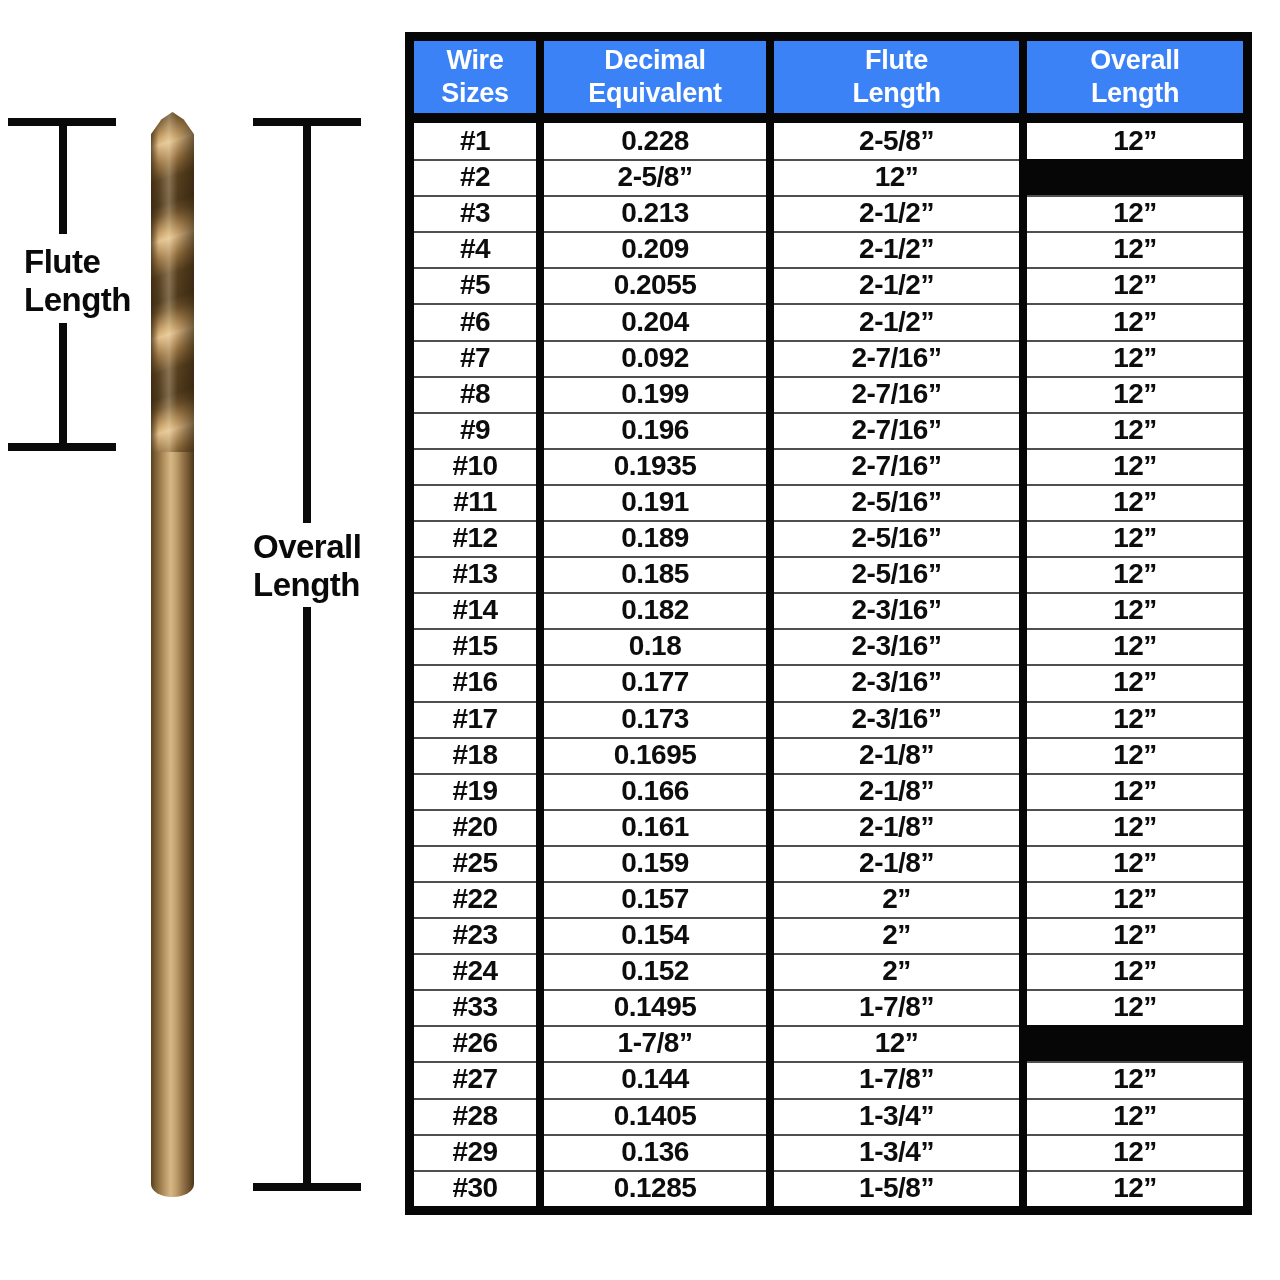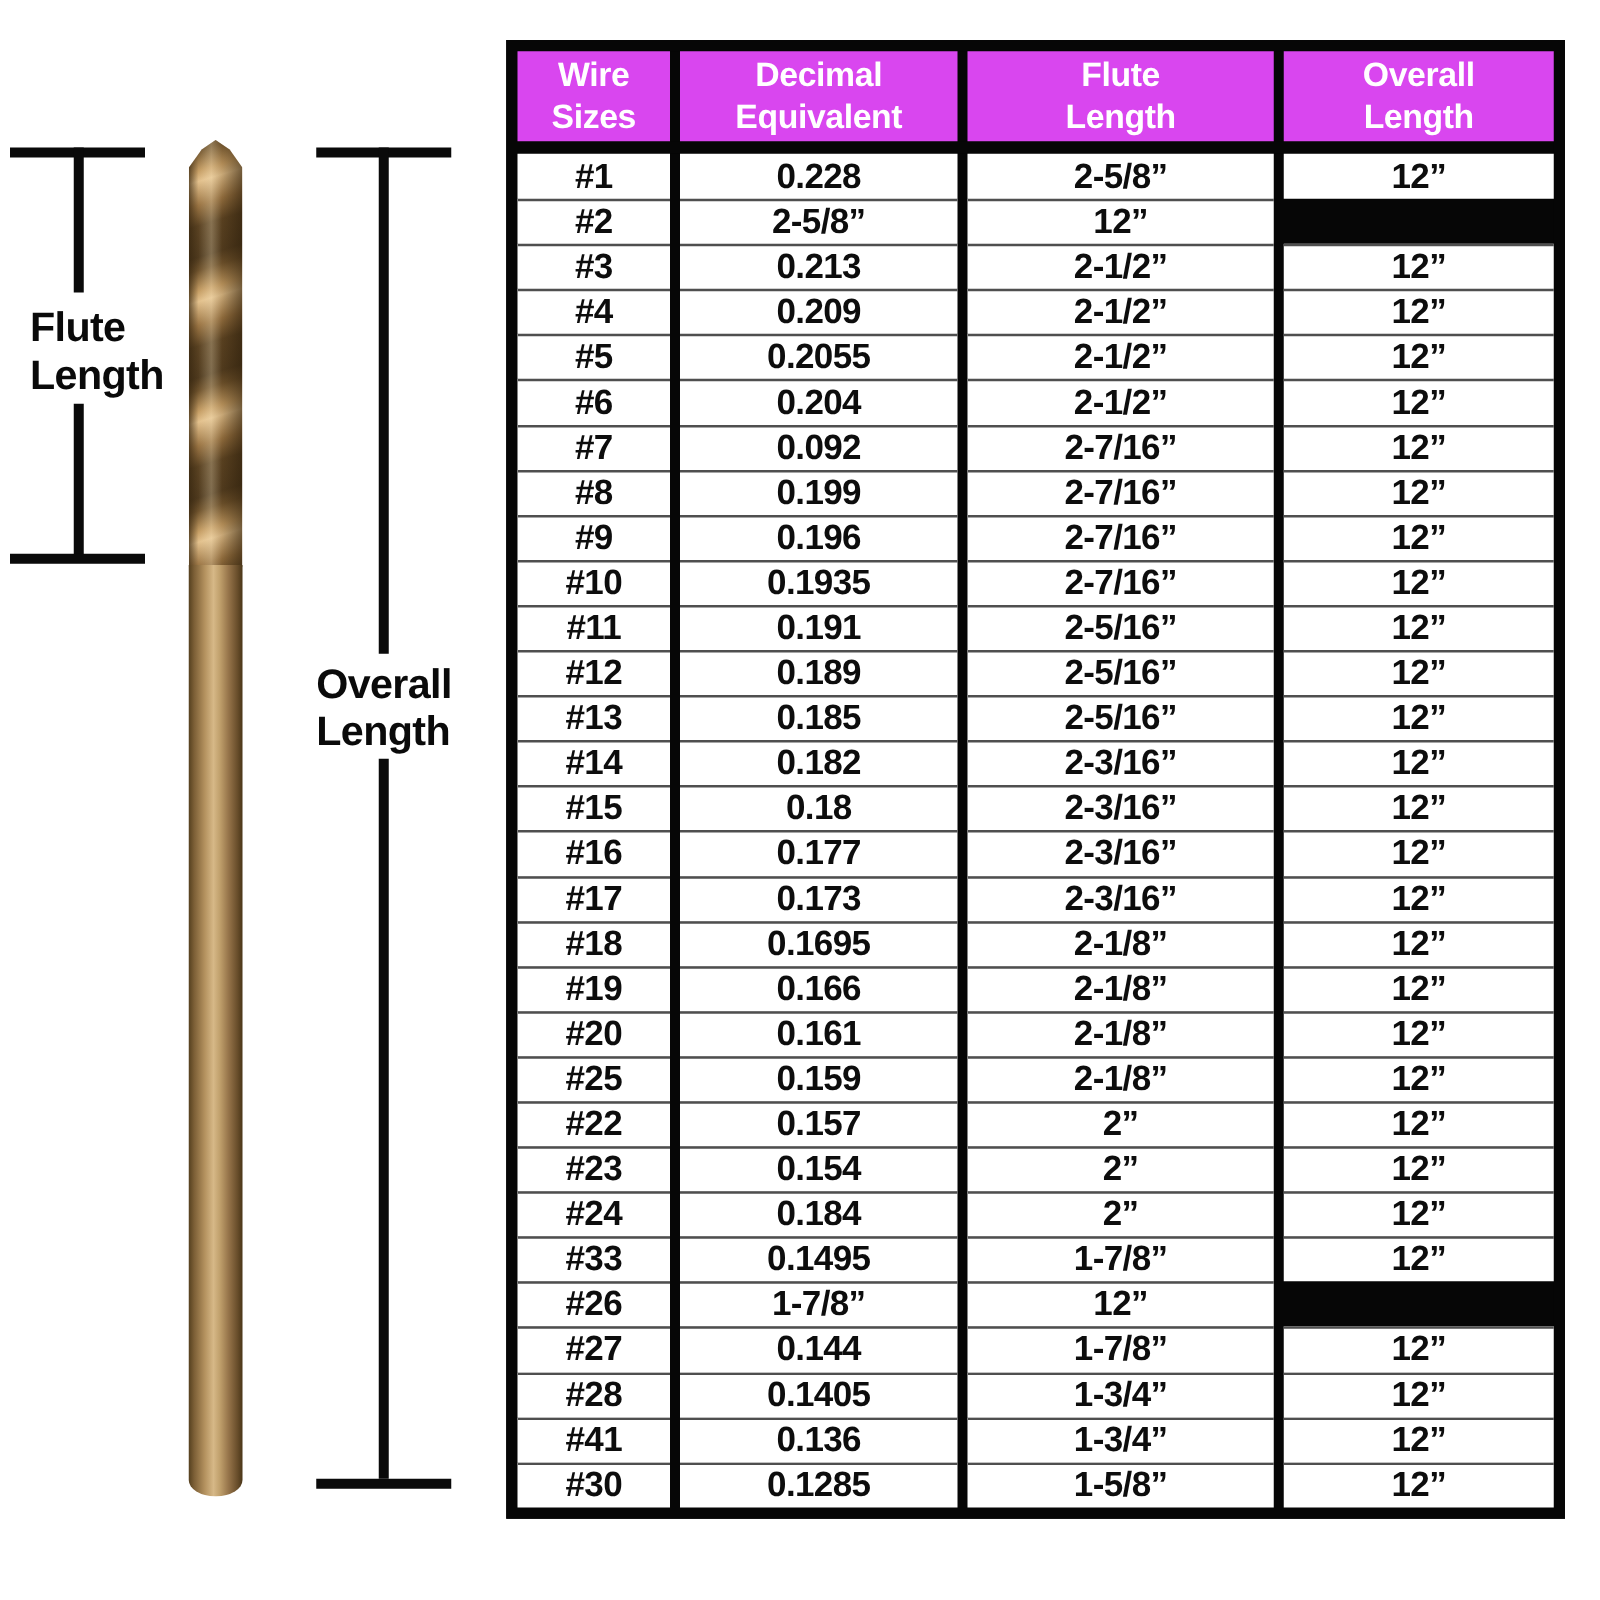--- a/index.html
+++ b/index.html
@@ -34,21 +34,21 @@
   .table{
     position:absolute;left:405px;top:32px;width:847px;height:1183px;
     box-sizing:border-box;border:9px solid #060606;background:#060606;
     display:flex;flex-direction:column;
   }
   .thead{
     height:72px;flex:0 0 72px;display:grid;grid-template-columns:122px 222px 245px 216px;
     column-gap:8px;background:#060606;border-bottom:10px solid #060606;
   }
   .th{
-    background:#d946ef;color:#ffffff;display:flex;flex-direction:column;
+    background:#3b82f6;color:#ffffff;display:flex;flex-direction:column;
     align-items:center;justify-content:center;font-weight:800;font-size:27px;line-height:33px;
     letter-spacing:-0.3px;
   }
   .tbody{flex:1;display:flex;flex-direction:column;background:#060606;}
   .tr{flex:1;display:grid;grid-template-columns:122px 222px 245px 216px;column-gap:8px;}
   .td{
     background:#ffffff;display:flex;align-items:center;justify-content:center;
     color:#0d0d0d;font-weight:800;font-size:28px;letter-spacing:-0.5px;white-space:nowrap;
   }
   .tr:not(:first-child) .td{box-shadow:inset 0 2px 0 #4f4f4f;}
@@ -256,21 +256,21 @@
 
     <div class="tr">
       <div class="td">#23</div>
       <div class="td">0.154</div>
       <div class="td">2”</div>
       <div class="td">12”</div>
     </div>
 
     <div class="tr">
       <div class="td">#24</div>
-      <div class="td">0.184</div>
+      <div class="td">0.152</div>
       <div class="td">2”</div>
       <div class="td">12”</div>
     </div>
 
     <div class="tr">
       <div class="td">#33</div>
       <div class="td">0.1495</div>
       <div class="td">1-7/8”</div>
       <div class="td">12”</div>
     </div>
@@ -289,21 +289,21 @@
     </div>
 
     <div class="tr">
       <div class="td">#28</div>
       <div class="td">0.1405</div>
       <div class="td">1-3/4”</div>
       <div class="td">12”</div>
     </div>
 
     <div class="tr">
-      <div class="td">#41</div>
+      <div class="td">#29</div>
       <div class="td">0.136</div>
       <div class="td">1-3/4”</div>
       <div class="td">12”</div>
     </div>
 
     <div class="tr">
       <div class="td">#30</div>
       <div class="td">0.1285</div>
       <div class="td">1-5/8”</div>
       <div class="td">12”</div>

